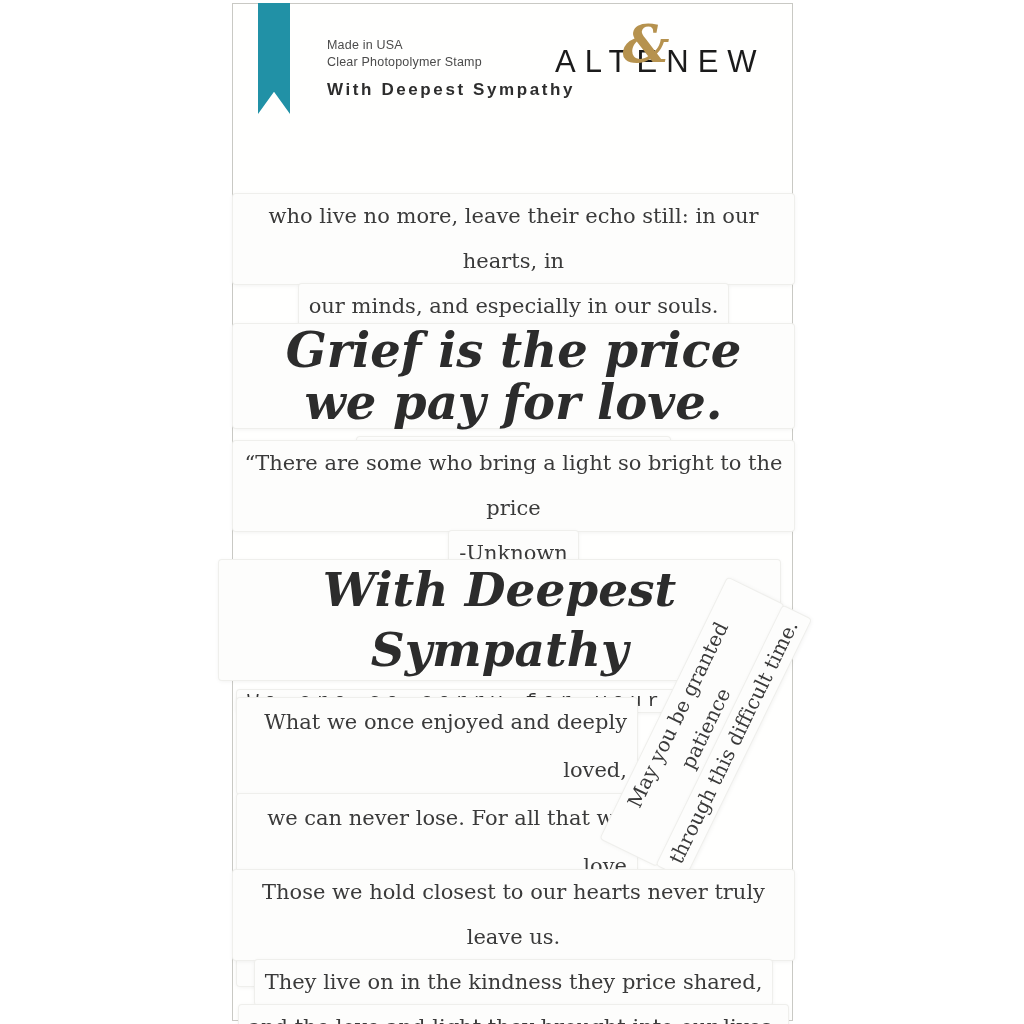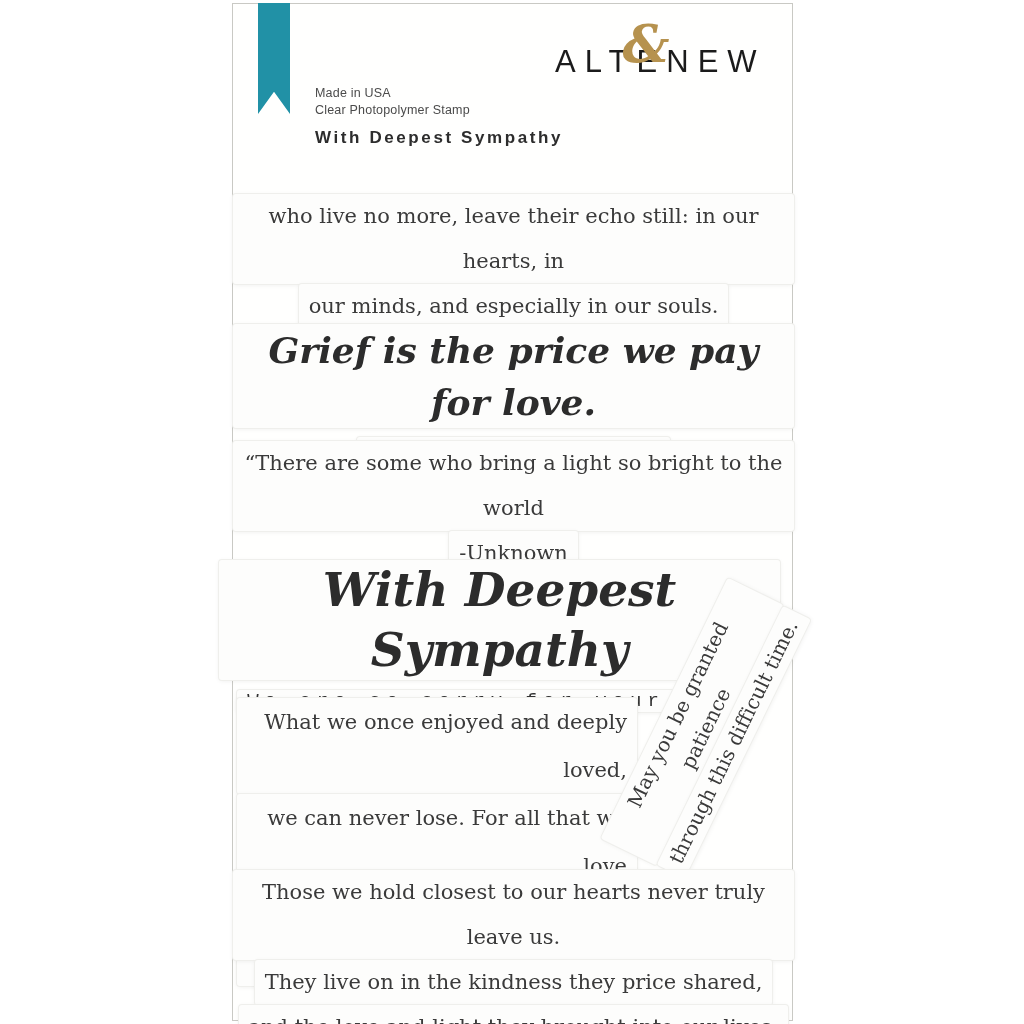--- a/index.html
+++ b/index.html
@@ -7,21 +7,21 @@
               font-family:"Liberation Sans", sans-serif; }
 
   .card { position:absolute; left:232px; top:3px; width:561px; height:1018px;
           background:#fffffe; border:1px solid #c9c9c4; }
 
   
   .ribbon { position:absolute; left:25px; top:-1px; width:32px; height:111px;
             background:#2191a6;
             clip-path:polygon(0 0,100% 0,100% 100%,50% 80%,0 100%); }
 
-  .header-info { position:absolute; left:82px; top:33px; color:#4b4b4b;margin-top:48px; }
+  .header-info { position:absolute; left:94px; top:33px; color:#4b4b4b; }
   .header-info .small { font-size:12.5px; line-height:17px; letter-spacing:.2px; }
   .product-title { margin-top:9px; font-size:17px; font-weight:bold; color:#2d2d2d;
                    letter-spacing:2.6px; }
 
   .logo { position:absolute; left:322px; top:40px; color:#1b1b1b;
           font-size:31px; letter-spacing:9px; font-weight:500; white-space:nowrap; }
   .logo .logo-e { position:relative; }
   .logo .flourish { position:absolute; left:-14px; top:-31px; color:#b6924e;
                     font-family:"DejaVu Serif", serif; font-style:italic;
                     font-weight:bold; font-size:52px; letter-spacing:0; }
@@ -31,21 +31,21 @@
   .serif-line { display:block; font-family:"DejaVu Serif", serif; font-size:21px;
                 line-height:45px; }
   .film { display:inline-block; padding:0 10px; background:#fdfdfc; border-radius:3px;
           box-shadow:0 0 0 1px #efefec, 0 1px 5px rgba(0,0,0,.07); }
   .script { font-family:"DejaVu Serif", serif; font-style:italic; font-weight:bold;
             color:#2c2c2c; }
   .mono { font-family:"Liberation Mono", monospace; color:#333; }
 
   .q-alone   { top:190px; }
   .q-grief   { top:320px; }
-  .q-grief .script { font-size:36px; line-height:52px; }
+  .q-grief .script { font-size:48px; line-height:52px; }
   .q-grief .mono { display:block; margin-top:9px; font-size:19px; letter-spacing:4px; }
   .q-light   { top:437px; }
   .q-symp    { top:556px; left:-14px; }
   .q-symp .script { font-size:47px; line-height:60px; }
   .q-symp .mono { display:block; margin-top:10px; font-size:19px; letter-spacing:6px; }
   .q-keller  { top:694px; left:4px; width:400px; }
   .q-keller .serif-line { line-height:48px;text-align:right; }
   .q-closest { top:866px; }
 
   .q-patience { top:678px; left:328px; width:290px; transform:rotate(-64deg); }
@@ -72,21 +72,21 @@
     <span class="serif-line"><span class="film">who live no more, leave their echo still: in our hearts, in</span></span>
     <span class="serif-line"><span class="film">our minds, and especially in our souls.</span></span>
   </div>
 
   <div class="stamp q-grief">
     <span class="script"><span class="film">Grief is the price we pay for love.</span></span>
     <span class="mono"><span class="film">-Queen Elizabeth II</span></span>
   </div>
 
   <div class="stamp q-light">
-    <span class="serif-line"><span class="film">“There are some who bring a light so bright to the world</span></span>
+    <span class="serif-line"><span class="film">“There are some who bring a light so bright to the price</span></span>
     <span class="serif-line"><span class="film">-Unknown</span></span>
   </div>
 
   <div class="stamp q-symp">
     <span class="script"><span class="film">With Deepest Sympathy</span></span>
     <span class="mono"><span class="film">We are so sorry for your loss</span></span>
   </div>
 
   <div class="stamp q-keller">
     <span class="serif-line"><span class="film">What we once enjoyed and deeply loved,</span></span>

